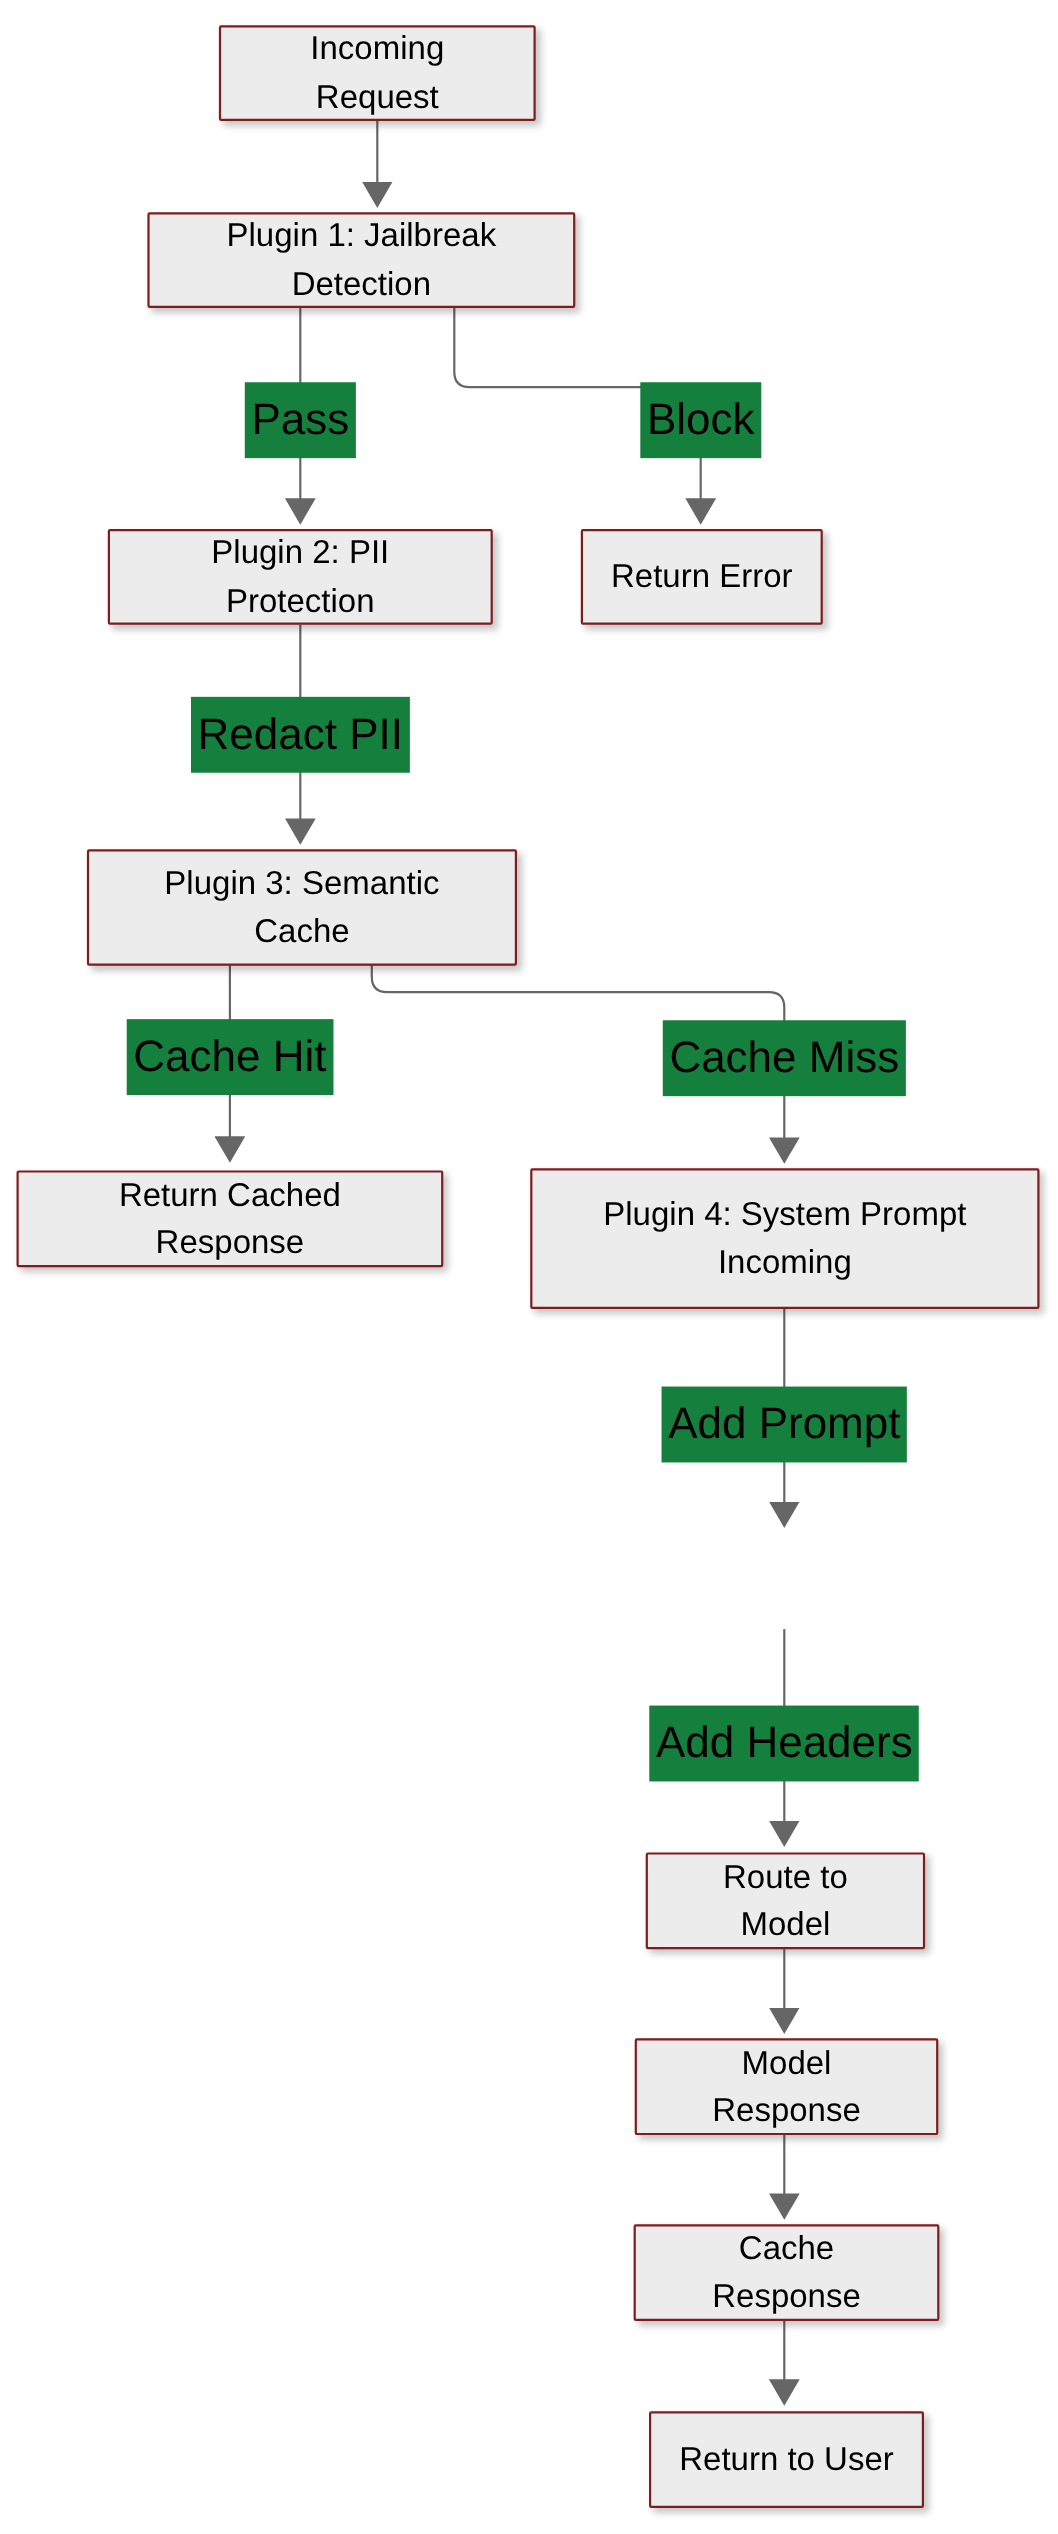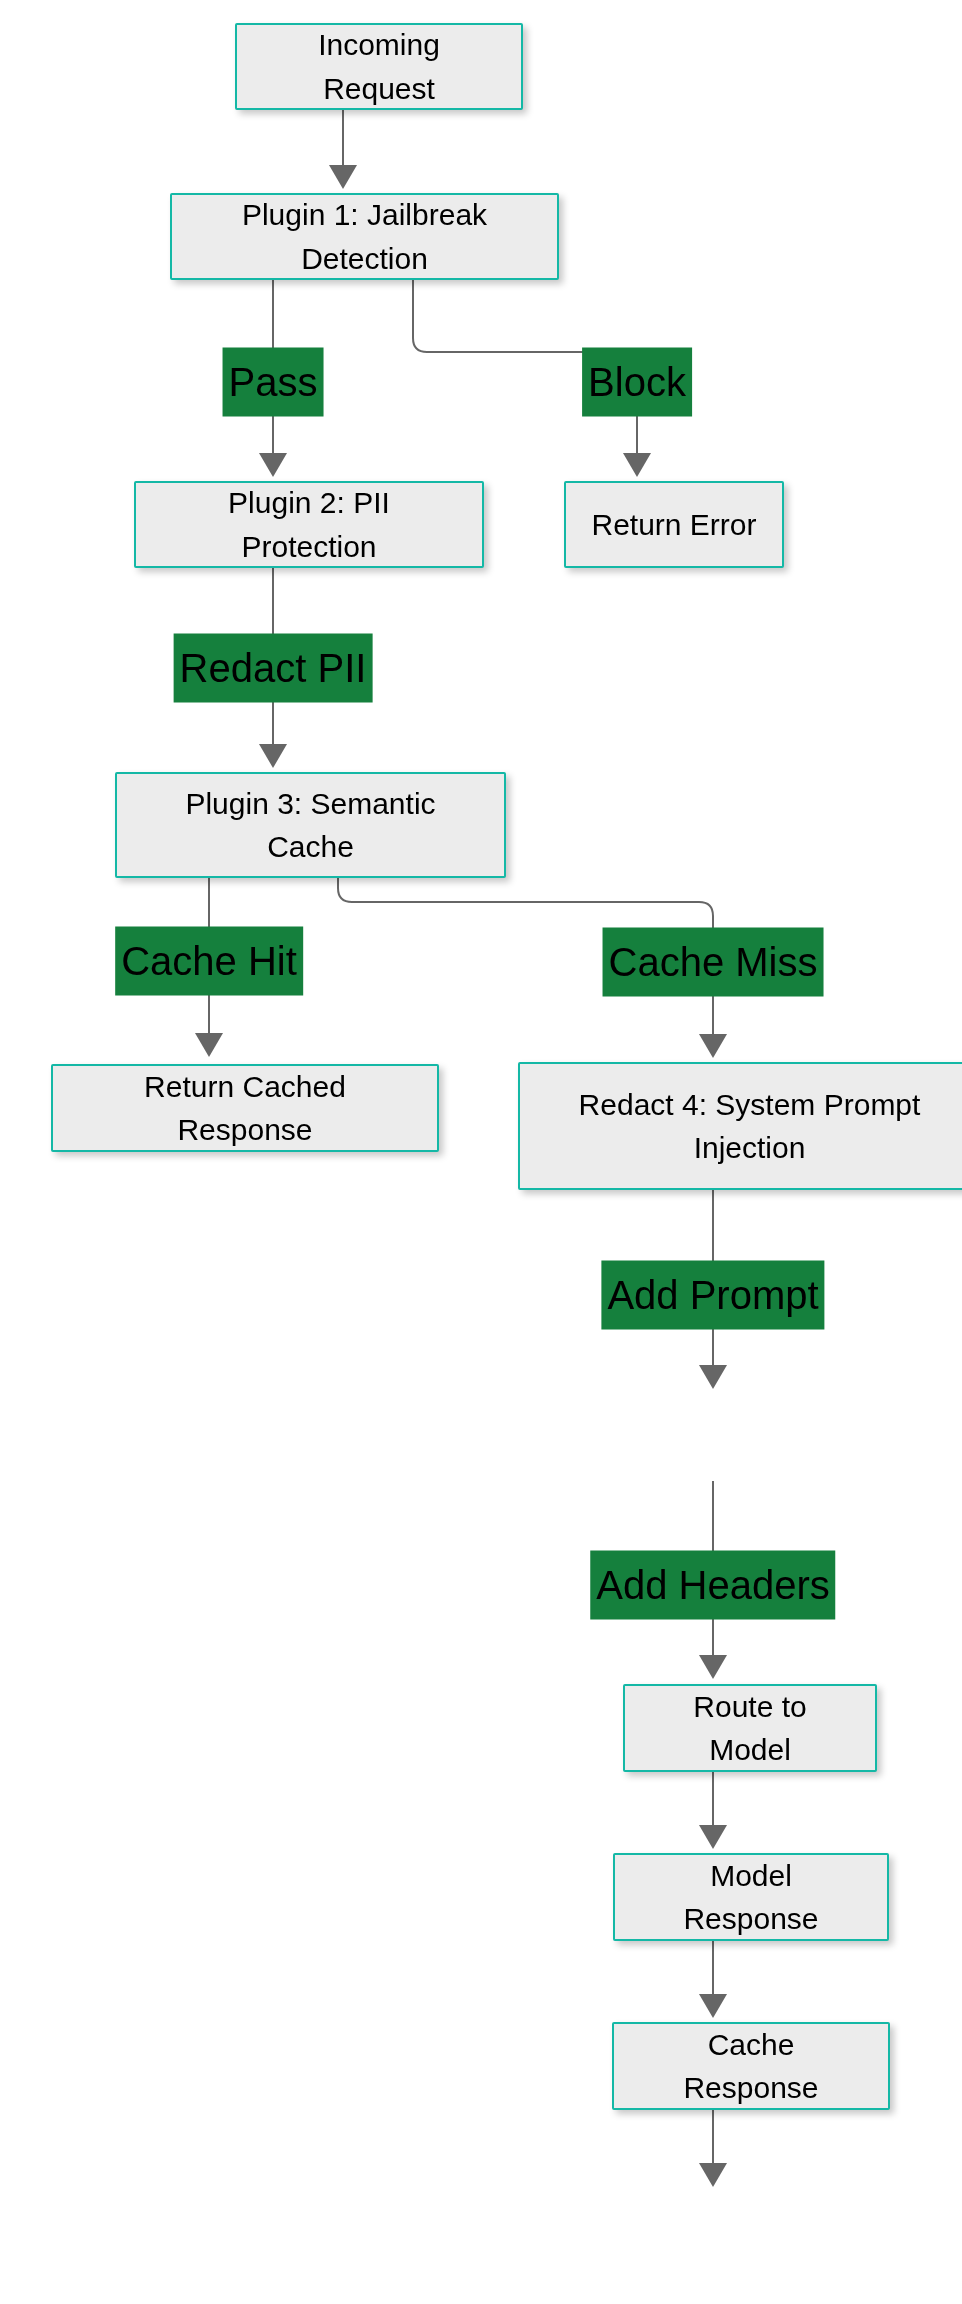--- a/index.html
+++ b/index.html
@@ -24,32 +24,31 @@
   }
   .edge {
     fill: none;
     stroke: #666666;
     stroke-width: 2px;
   }
   .node {
     position: absolute;
     box-sizing: border-box;
     background: #ececec;
-    border: 2px solid #14b8a6;
+    border: 2px solid #7f1d1d;
     border-radius: 2px;
     box-shadow: 4px 4px 7px rgba(0,0,0,0.22);
     display: flex;
     align-items: center;
     justify-content: center;
     text-align: center;
     font-size: 30px;
     line-height: 1.45;
     color: #000000;
     padding: 16px 24px;
-    margin-left: 36px;
   }
   .edge-label {
     position: absolute;
     transform: translate(-50%, -50%);
     background: #15803d;
     padding: 12px 6px;
     font-size: 40px;
     color: #000000;
     white-space: nowrap;
   }
@@ -84,29 +83,30 @@
   <div class="node" style="left:134px; top:193px; width:389px; height:87px;">Plugin 1: Jailbreak Detection</div>
 
   <div class="node" style="left:98px;  top:481px; width:350px; height:87px;">Plugin 2: PII Protection</div>
 
   <div class="node" style="left:528px; top:481px; width:220px; height:87px;">Return Error</div>
 
   <div class="node" style="left:79px;  top:772px; width:391px; height:106px;">Plugin 3: Semantic Cache</div>
 
   <div class="node" style="left:15px;  top:1064px; width:388px; height:88px;">Return Cached Response</div>
 
-  <div class="node" style="left:482px; top:1062px; width:463px; height:128px;">Redact 4: System Prompt Injection</div>
+  <div class="node" style="left:482px; top:1062px; width:463px; height:128px;">Plugin 4: System Prompt Incoming</div>
 
 
   <div class="node" style="left:587px; top:1684px; width:254px; height:88px;">Route to Model</div>
 
   <div class="node" style="left:577px; top:1853px; width:276px; height:88px;">Model Response</div>
 
   <div class="node" style="left:576px; top:2022px; width:278px; height:88px;">Cache Response</div>
 
+  <div class="node" style="left:590px; top:2192px; width:250px; height:88px;">Return to User</div>
 
   <div class="edge-label" style="left:273px; top:382px;">Pass</div>
 
   <div class="edge-label" style="left:637px; top:382px;">Block</div>
 
   <div class="edge-label" style="left:273px; top:668px;">Redact PII</div>
 
   <div class="edge-label" style="left:209px; top:961px;">Cache Hit</div>
 
   <div class="edge-label" style="left:713px; top:962px;">Cache Miss</div>

